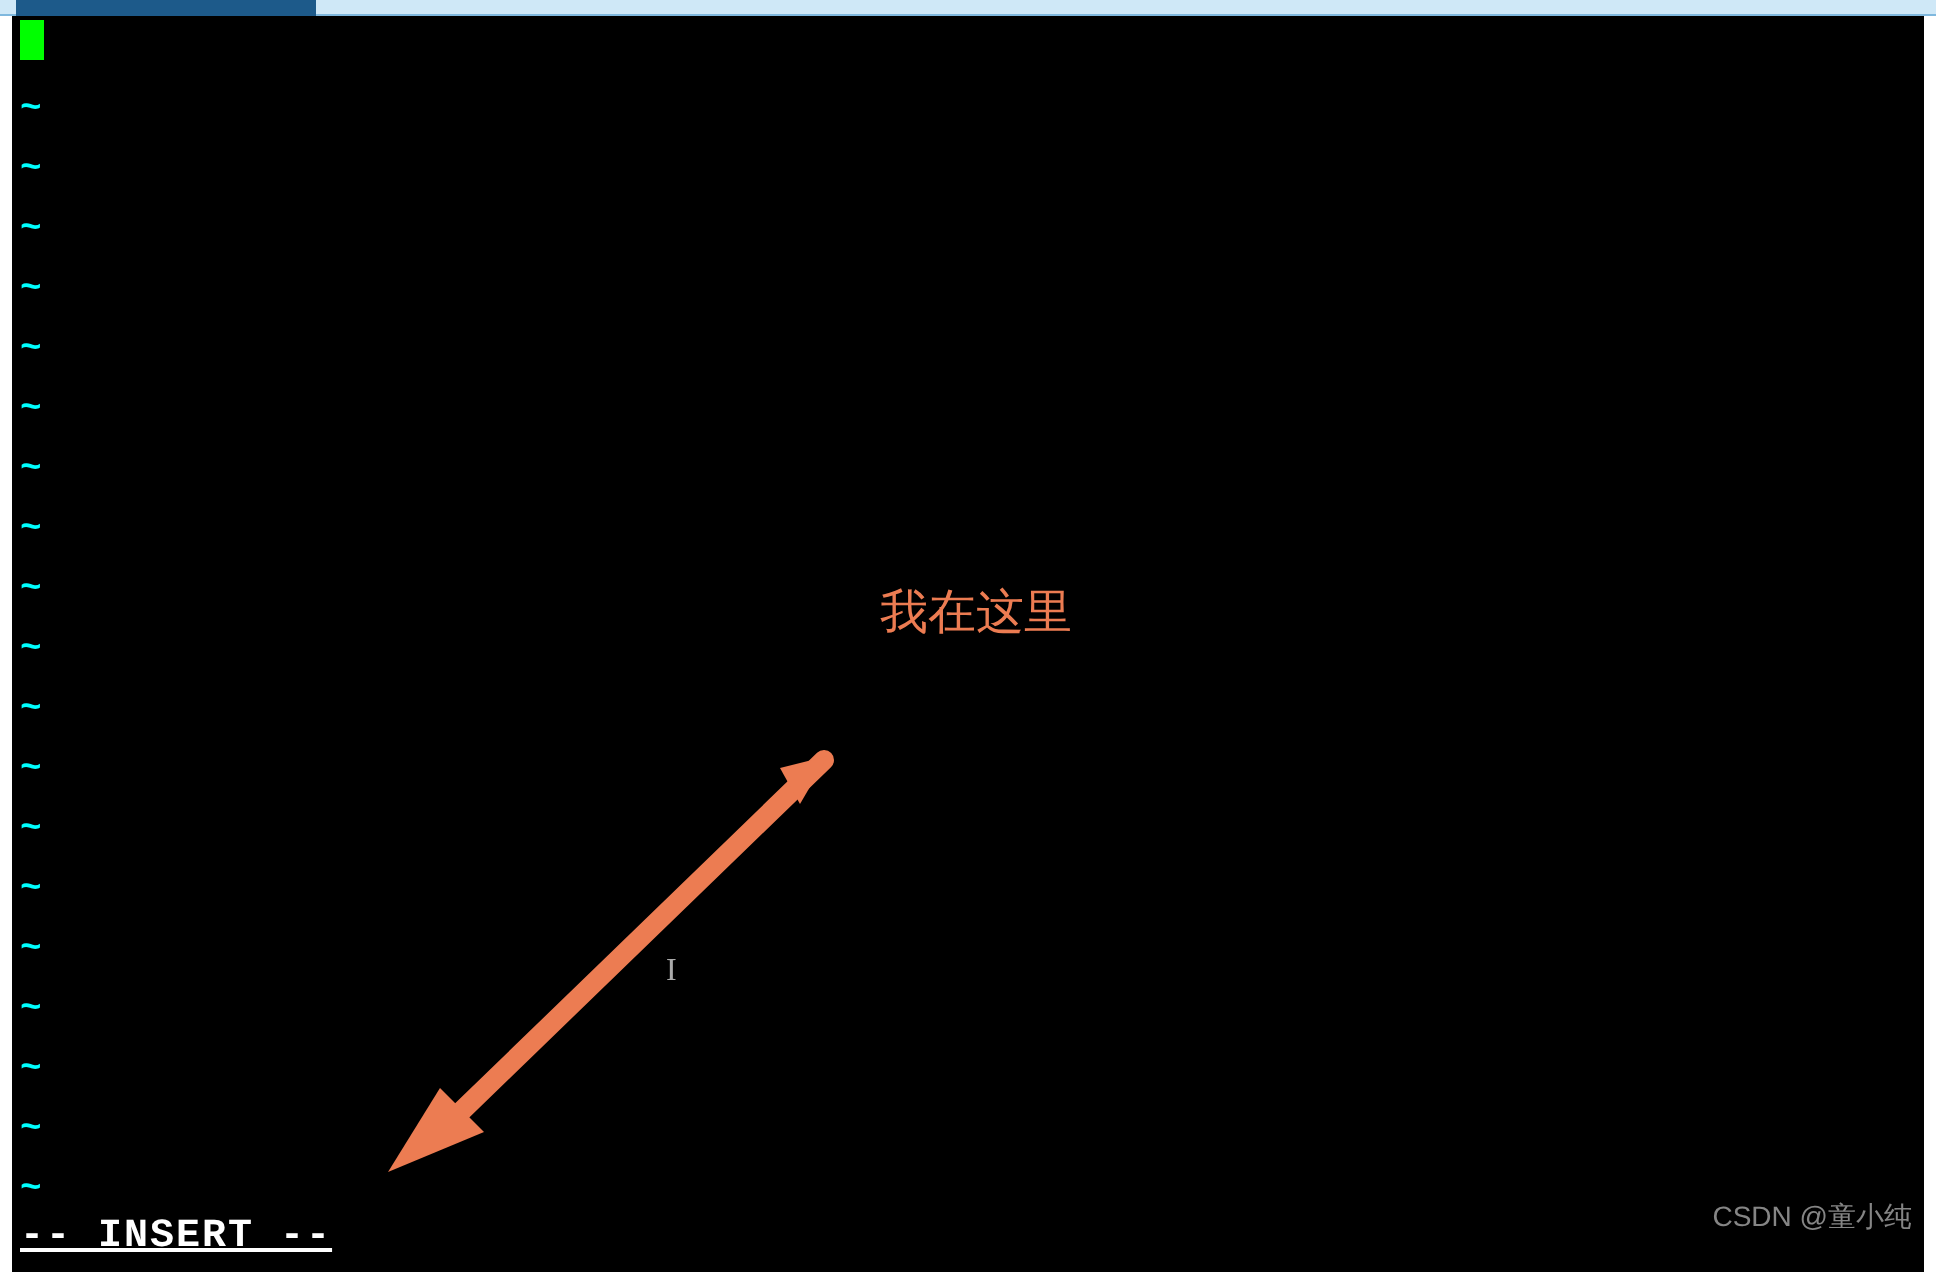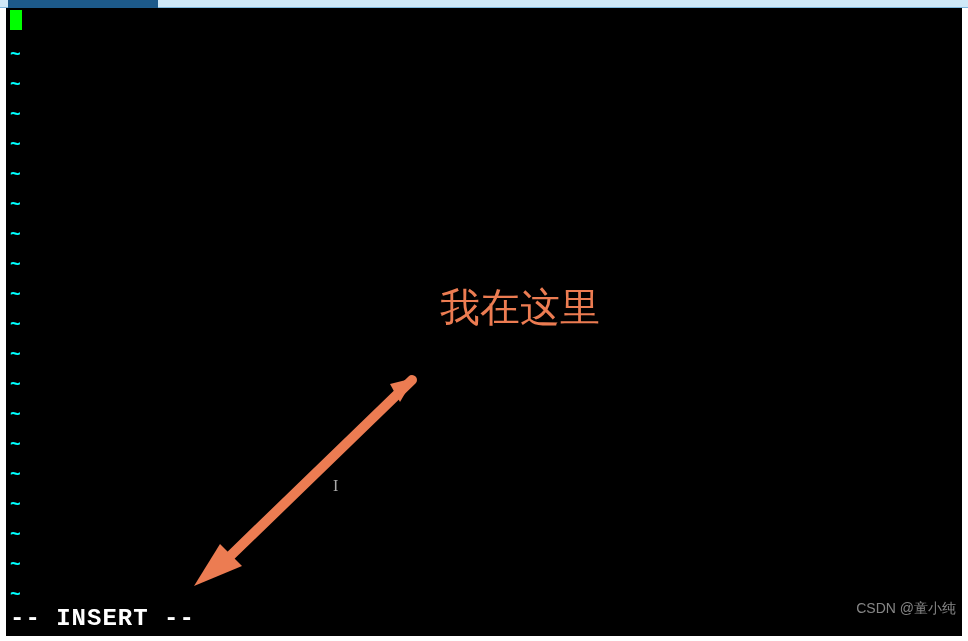--- a/index.html
+++ b/index.html
@@ -62,38 +62,39 @@
     .tilde-col div {
       height: 30px;
       line-height: 30px;
     }
     .status-line {
       position: absolute;
       bottom: 2px;
       left: 4px;
       color: #ffffff;
       font-weight: bold;
-      font-size: 24px;
+      font-size: 20px;
       letter-spacing: 1px;
+      text-decoration: underline;
     }
     .text-cursor {
       position: absolute;
       top: 463px;
       left: 327px;
       color: #aaaaaa;
       font-family: serif;
       font-size: 16px;
       font-weight: normal;
     }
     .annotation-text {
       position: absolute;
       top: 284px;
       left: 434px;
       color: #ec7c52;
-      font-size: 40px;
+      font-size: 24px;
       font-family: "Microsoft YaHei", sans-serif;
       font-weight: normal;
     }
     .annotation-arrow {
       position: absolute;
       top: 366px;
       left: 176px;
       width: 240px;
       height: 220px;
       pointer-events: none;

